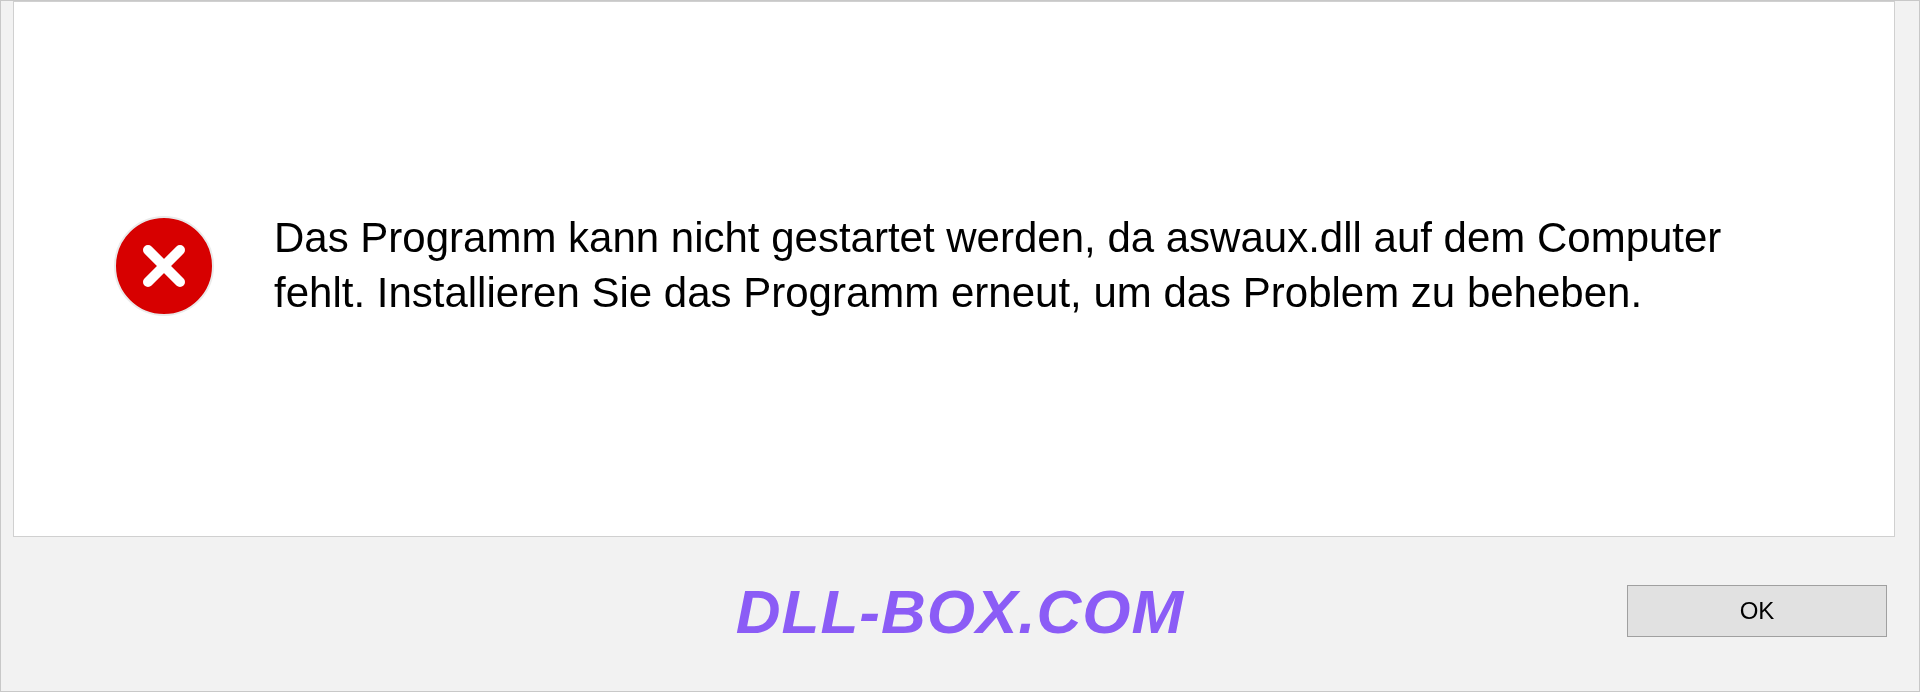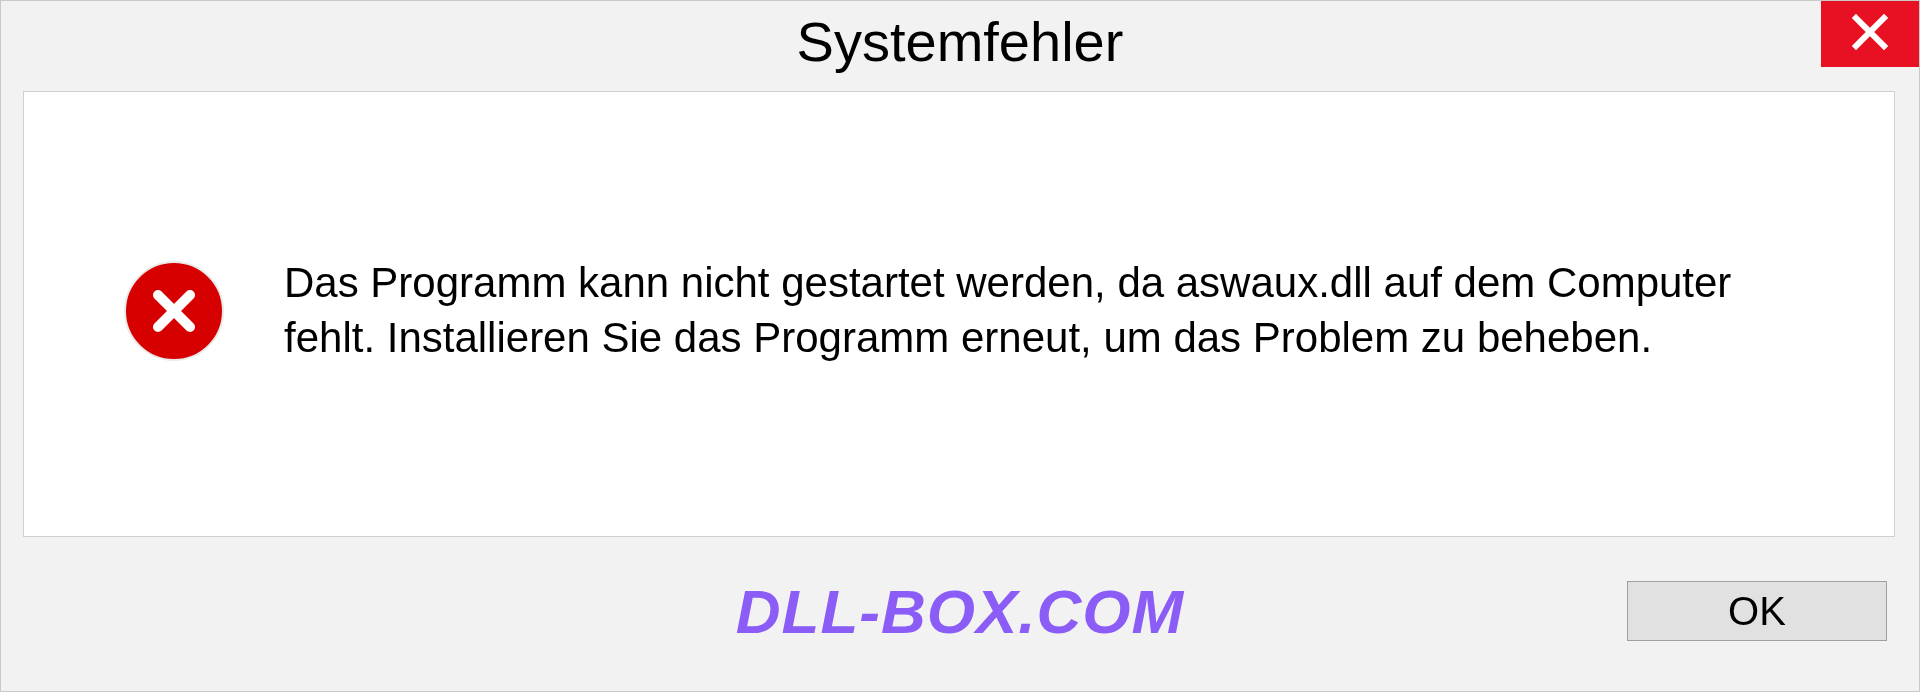--- a/index.html
+++ b/index.html
@@ -46,21 +46,21 @@
       display: flex;
       align-items: center;
       justify-content: center;
       cursor: default;
     }
     .close-btn svg {
       width: 40px;
       height: 40px;
     }
     .content-panel {
-      margin: 0 24px 24px 22px;
+      margin: 0 24px 24px 12px;
       background: #fff;
       border: 1px solid #d0d0d0;
       flex: 1;
       display: flex;
       align-items: center;
       padding: 60px 70px 67px 100px;
       gap: 60px;
     }
     .error-icon-circle {
       width: 100px;
@@ -96,47 +96,36 @@
       font-style: italic;
       color: #8b5cf6;
       letter-spacing: 1px;
       flex: 1;
       text-align: center;
       margin-left: 260px;
       font-family: Arial, sans-serif;
     }
     .ok-btn {
       width: 260px;
-      height: 60px;
+      height: 52px;
       background: #e1e1e1;
       border: 1px solid #a0a0a0;
-      font-size: 40px;
+      font-size: 24px;
       color: #000;
       display: flex;
       align-items: center;
       justify-content: center;
       cursor: default;
       font-family: "Segoe UI", Arial, sans-serif;
     }
   </style>
 </head>
 <body>
 
 <div class="dialog">
-  <div class="titlebar">
-    <div class="title">Systemfehler</div>
-    <div class="close-btn">
-      <span>
-        <svg viewBox="0 0 40 40">
-          <line x1="6" y1="6" x2="34" y2="34" stroke="#fff" stroke-width="6" stroke-linecap="square"></line>
-          <line x1="34" y1="6" x2="6" y2="34" stroke="#fff" stroke-width="6" stroke-linecap="square"></line>
-        </svg>
-      </span>
-    </div>
-  </div>
 
   <div class="content-panel">
     <div class="error-icon-circle">
       <svg viewBox="0 0 56 56">
         <line x1="12" y1="12" x2="44" y2="44" stroke="#fff" stroke-width="10" stroke-linecap="round"></line>
         <line x1="44" y1="12" x2="12" y2="44" stroke="#fff" stroke-width="10" stroke-linecap="round"></line>
       </svg>
     </div>
     <div class="message">Das Programm kann nicht gestartet werden, da aswaux.dll auf dem Computer fehlt. Installieren Sie das Programm erneut, um das Problem zu beheben.</div>
   </div>

